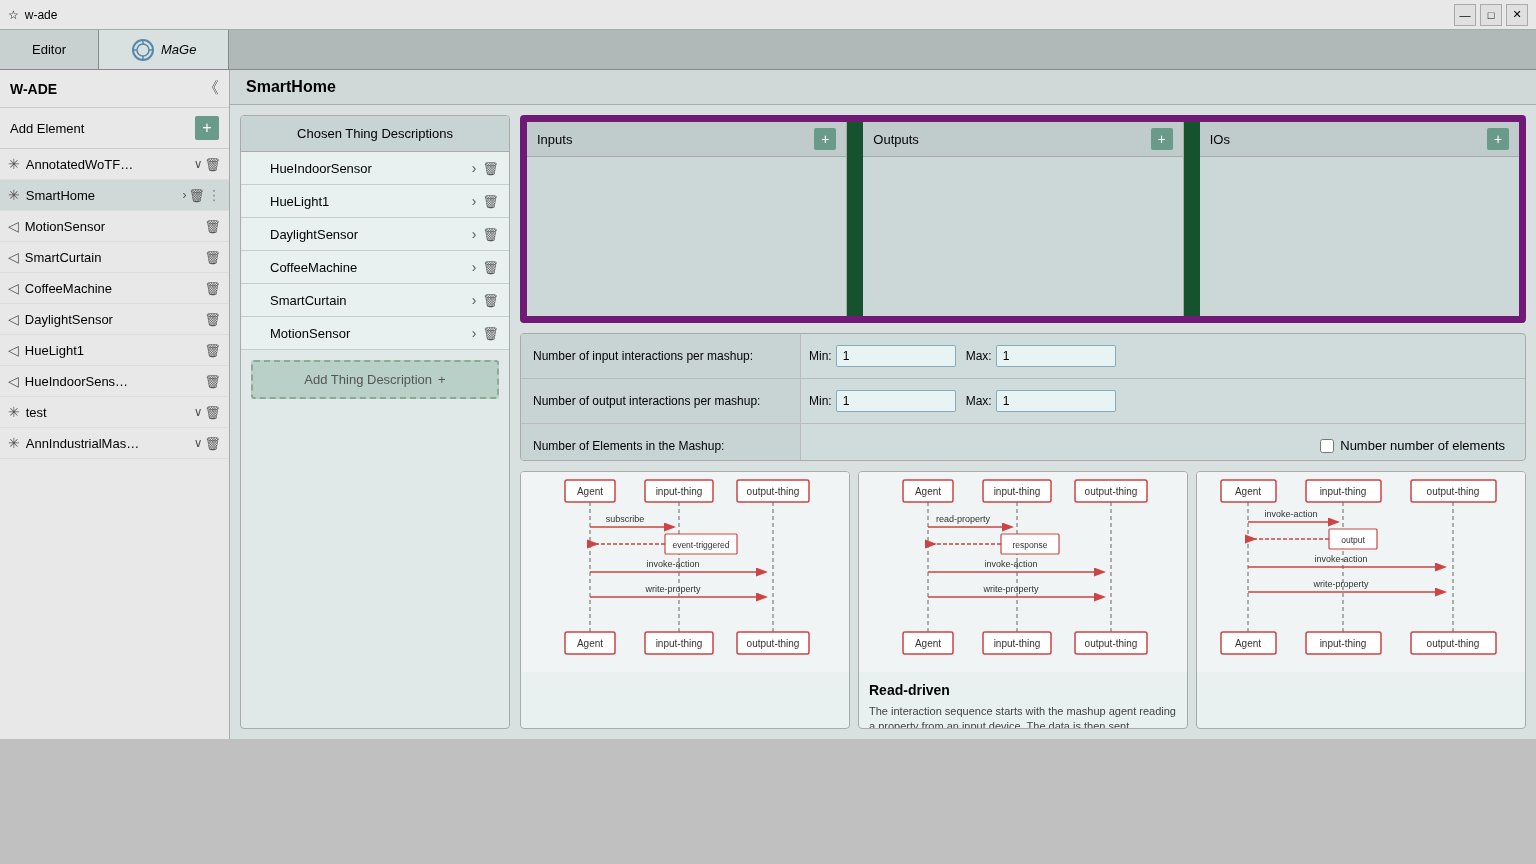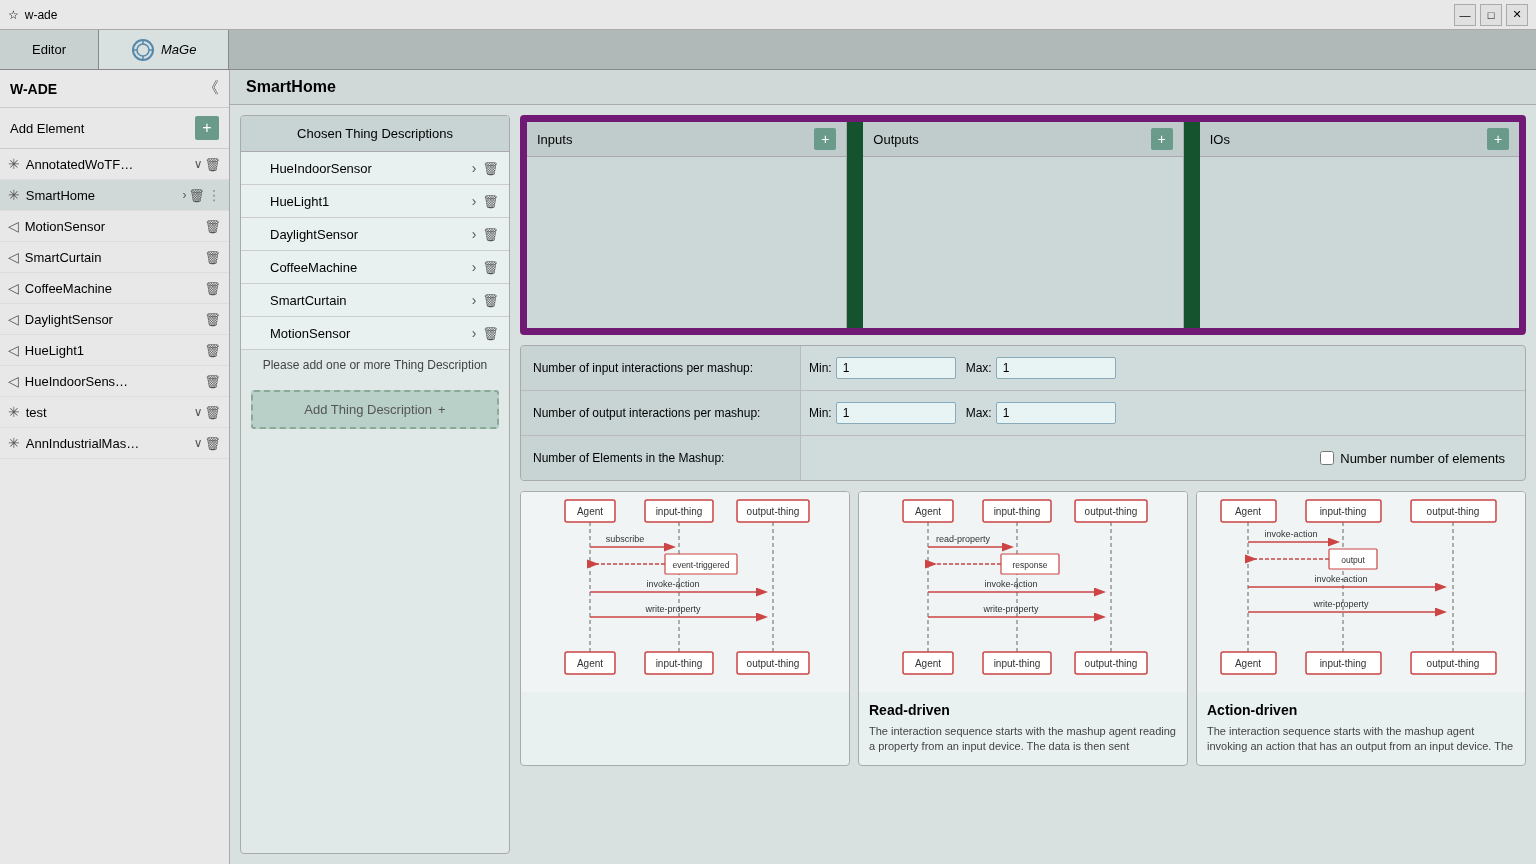--- a/index.html
+++ b/index.html
@@ -13,21 +13,21 @@
       align-items: center;
       justify-content: space-between;
       padding: 0 8px;
       border-bottom: 1px solid #aaa;
     }
     .title-bar-left { display: flex; align-items: center; gap: 6px; font-size: 12px; }
     .title-bar-controls { display: flex; gap: 4px; }
     .title-bar-btn { width: 22px; height: 22px; border: 1px solid #aaa; background: #e0e0e0; cursor: pointer; display: flex; align-items: center; justify-content: center; font-size: 11px; }
 
     
-    .app { display: flex; flex-direction: column; height: 834px; }
+    .app { display: flex; flex-direction: column; height: 709px; }
 
     
     .tab-bar {
       display: flex;
       background: #b0b8b8;
       border-bottom: 1px solid #888;
       height: 40px;
     }
     .tab {
       padding: 0 32px;
@@ -505,23 +505,20 @@
             <span class="thing-chevron">›</span>
             <span class="thing-trash">🗑</span>
           </div>
 
           <div class="thing-item">
             <span class="thing-item-label">MotionSensor</span>
             <span class="thing-chevron">›</span>
             <span class="thing-trash">🗑</span>
           </div>
 
-          <div class="please-add-text">
-            <span>Please add one or more Thing Description</span>
-          </div>
 
           <div class="add-thing-btn">
             <span>Add Thing Description</span>
             <span>+</span>
           </div>
         </div>
 
         <div class="right-panel">
 
           <div class="io-section">
@@ -728,23 +725,19 @@
                   <defs>
                     <marker id="arrow-r3" markerWidth="8" markerHeight="8" refX="6" refY="3" orient="auto">
                       <path d="M0,0 L0,6 L8,3 z" fill="#cc4444"></path>
                     </marker>
                     <marker id="arrow-l3" markerWidth="8" markerHeight="8" refX="2" refY="3" orient="auto">
                       <path d="M8,0 L8,6 L0,3 z" fill="#cc4444"></path>
                     </marker>
                   </defs>
                 </svg>
               </div>
-              <div class="pattern-info">
-                <div class="pattern-name">Action-driven</div>
-                <div class="pattern-desc">The interaction sequence starts with the mashup agent invoking an action that has an output from an input device. The</div>
-              </div>
             </div>
           </div>
         </div>
       </div>
     </div>
   </div>
 </div>
 
 </body></html>

